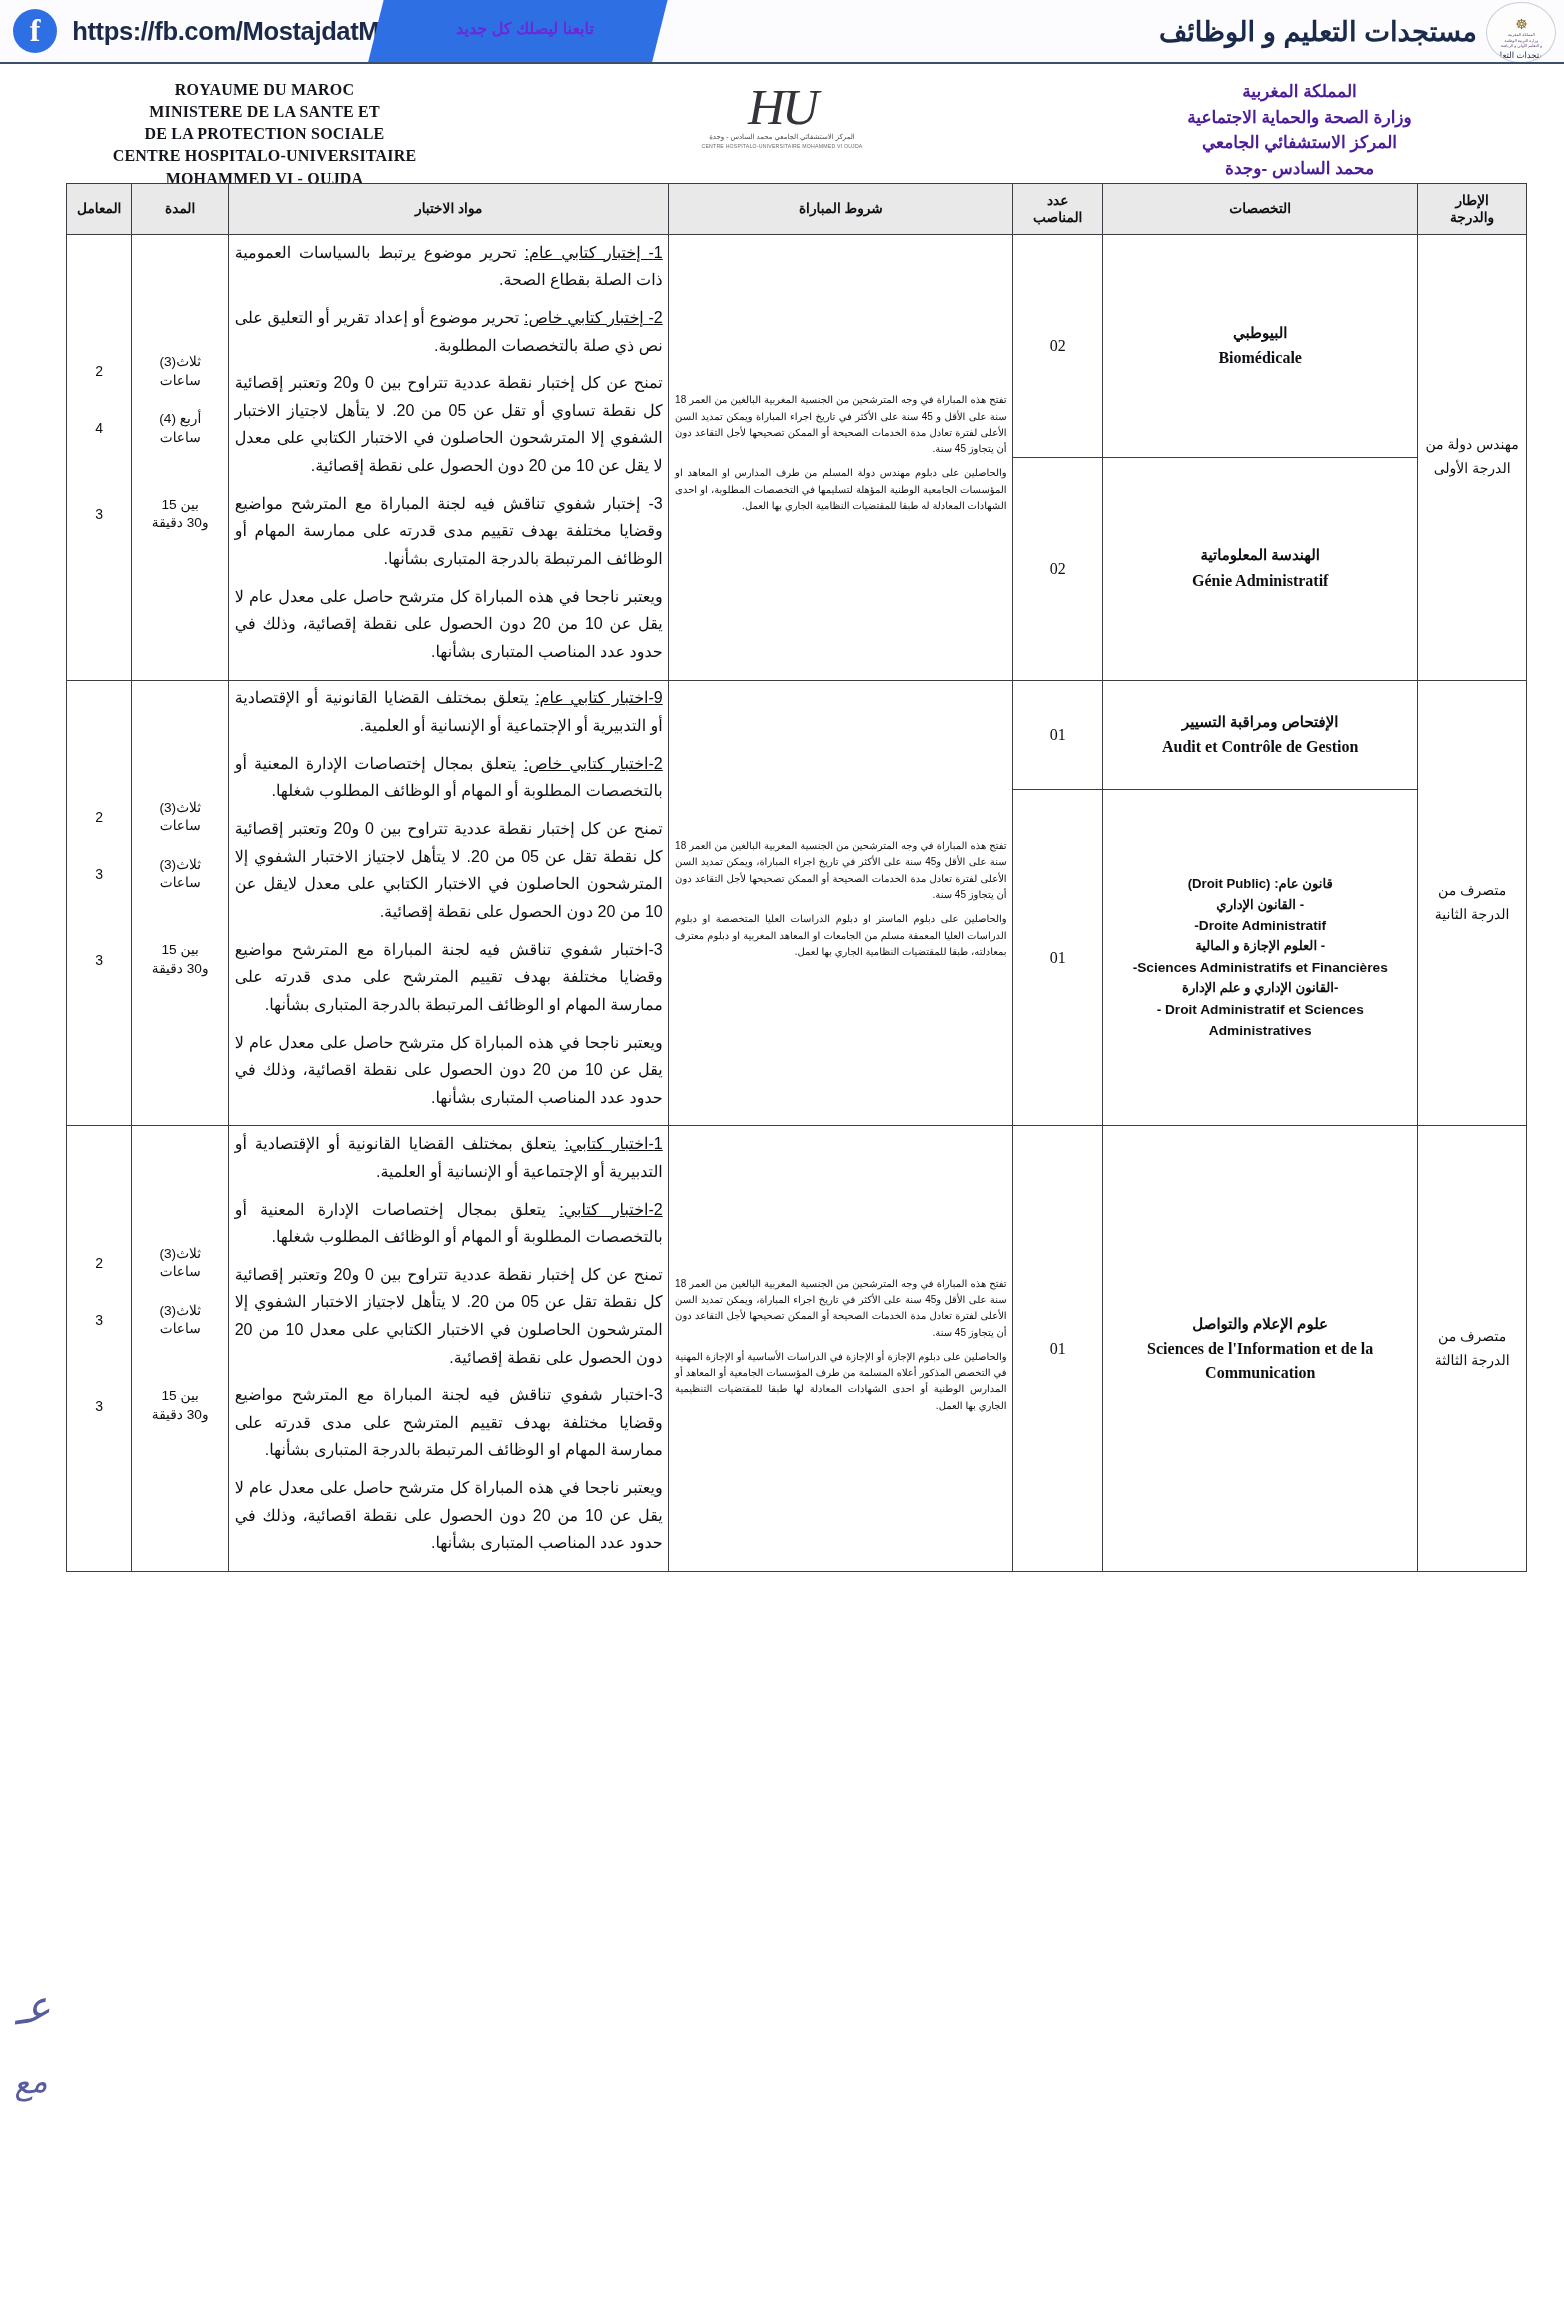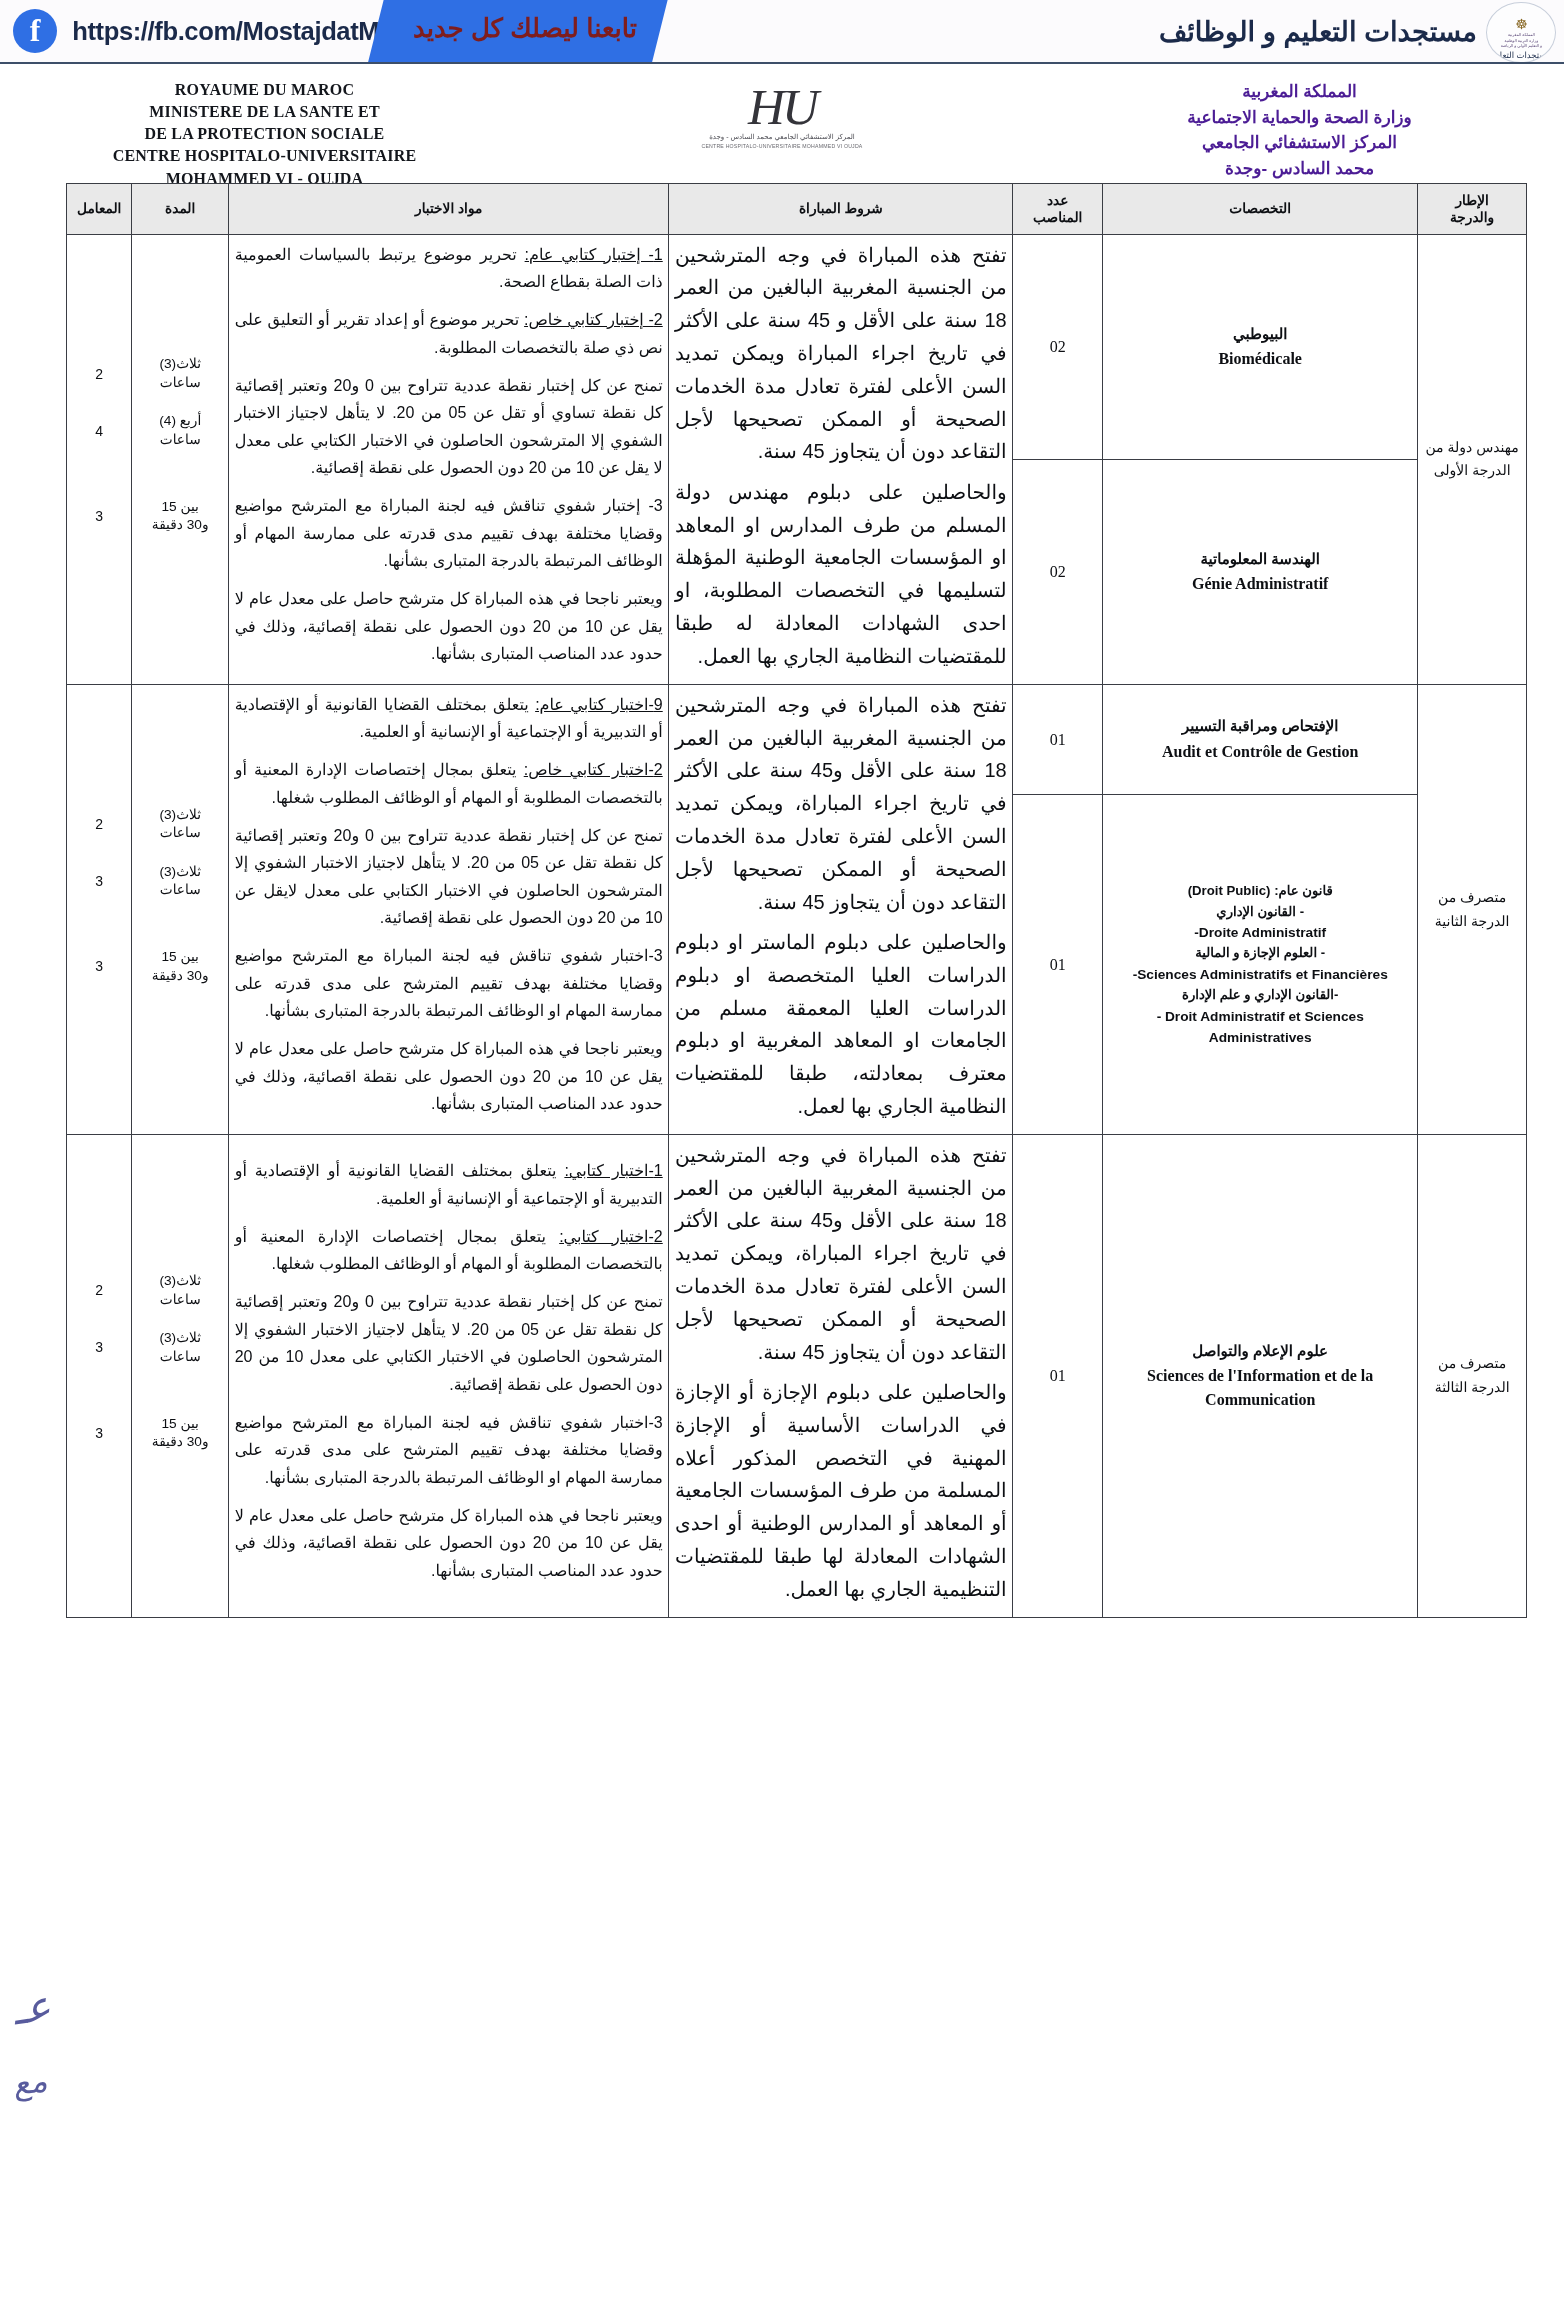--- a/index.html
+++ b/index.html
@@ -66,22 +66,22 @@
   }
   .fb-slab-text {
     position: absolute;
     left: 397px;
     top: 0;
     width: 256px;
     height: 56px;
     display: flex;
     align-items: center;
     justify-content: center;
-    color: #7f1d1d;
-    font-size: 26px;
+    color: #6d28d9;
+    font-size: 16px;
     font-weight: bold;
     direction: rtl;
     white-space: nowrap;
   }
   .fb-right-title {
     position: absolute;
     right: 87px;
     top: 0;
     height: 64px;
     display: flex;
@@ -252,21 +252,21 @@
     line-height: 1.72;
     padding: 13.2px 11.4px 13.2px 11.4px;
   }
   .cell-subjects p { margin: 0 0 10.4px 0; }
   .cell-subjects .u { text-decoration: underline; }
 
   .cell-cond {
     direction: rtl;
     text-align: justify;
     vertical-align: top;
-    font-size: 20px;
+    font-size: 10px;
     line-height: 1.64;
     padding: 9.5px 9.5px;
   }
   .cell-cond p { margin: 0 0 7.6px 0; }
 
   .cell-posts {
     text-align: center;
     font-size: 16px;
     font-weight: normal;
     vertical-align: middle;

